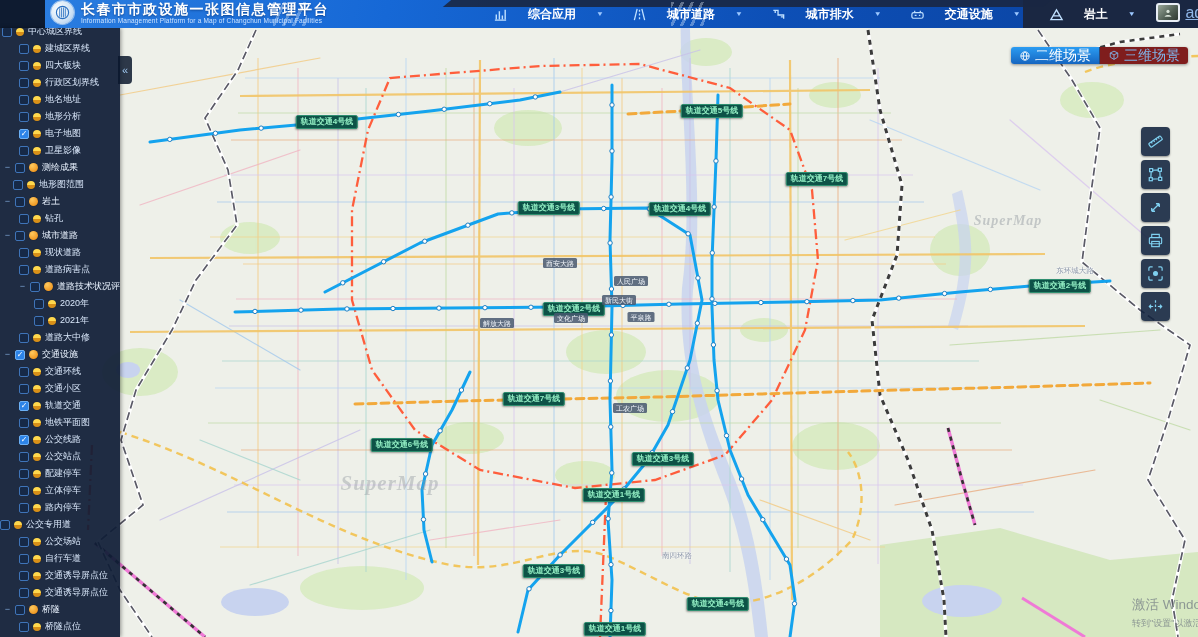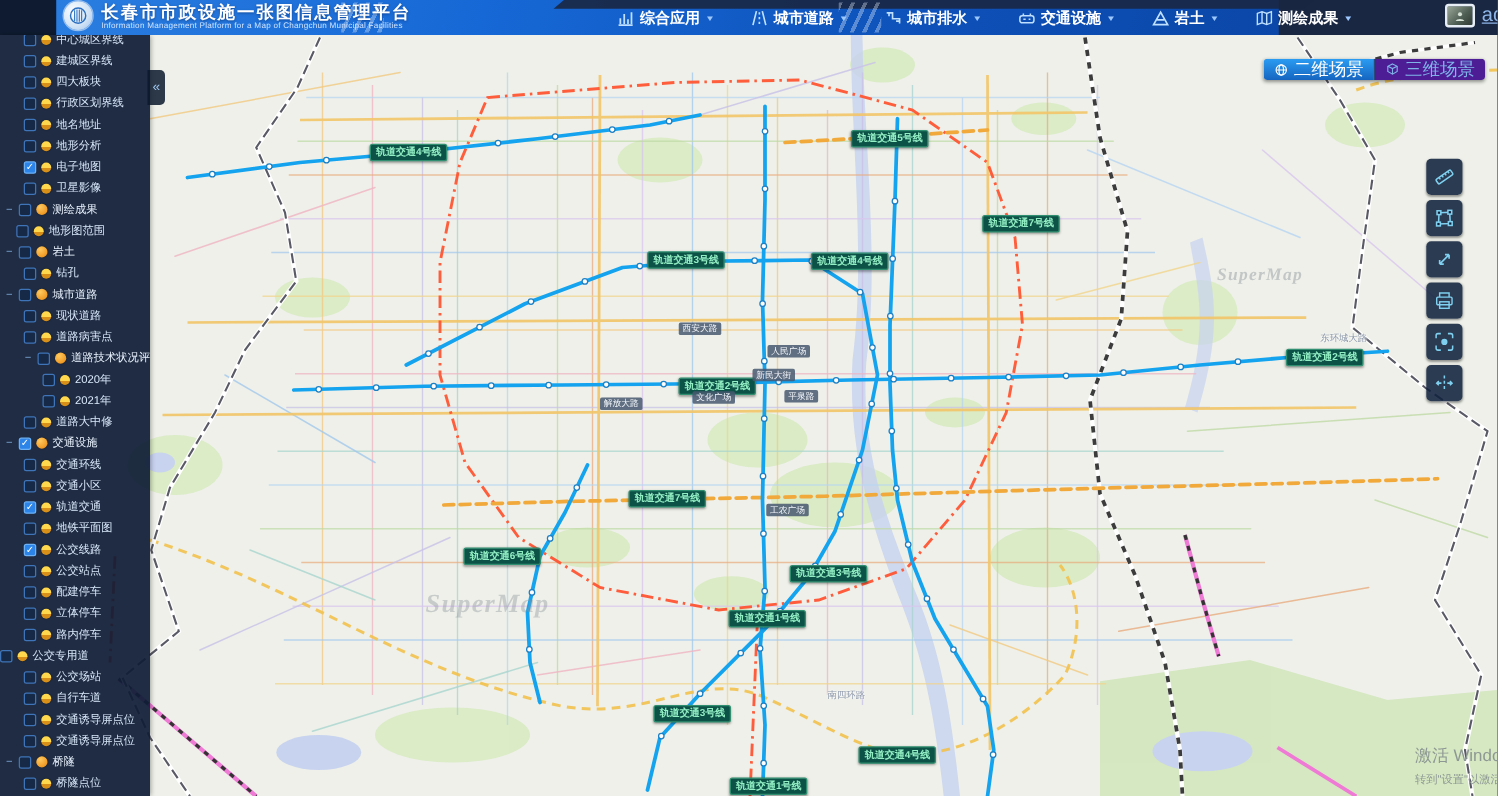--- a/index.html
+++ b/index.html
@@ -18,21 +18,21 @@
     background:repeating-linear-gradient(115deg,#eaf4ff 0 3px,transparent 3px 9px); }
   .s1 { left:228px; } .s2 { left:626px; }
   .header-left { position:absolute; left:6px; top:1px; display:flex; align-items:center; gap:7px; }
   .logo { width:23px; height:23px; border-radius:50%; background:radial-gradient(circle at 35% 35%,#fdfefe,#cfe2f5 60%,#9cc0e8);
     display:flex; align-items:center; justify-content:center; box-shadow:0 0 0 1px rgba(255,255,255,.5); }
   .logo svg { width:15px; height:15px; }
   .title { color:#ffffff; font-size:14px; font-weight:bold; letter-spacing:1.5px; line-height:15px;
     text-shadow:0 1px 2px rgba(0,30,80,.5); white-space:nowrap; }
   .subtitle { color:#cfe4ff; font-size:6.5px; letter-spacing:.2px; white-space:nowrap; }
   nav { position:absolute; left:438px; top:0; height:28px; display:flex; align-items:center; gap:8px; }
-  .nav-item { display:flex; align-items:center; gap:4px; color:#ffffff; font-size:12px; font-weight:bold;
+  .nav-item { display:flex; align-items:center; gap:20px; color:#ffffff; font-size:12px; font-weight:bold;
     padding:0 10px; height:28px; cursor:pointer; white-space:nowrap; }
   .nav-item svg { width:15px; height:15px; color:#bfe0ff; }
   .nav-caret { color:#9cc8ff; font-size:8px; transform:scaleY(.8); }
   .header-right { position:absolute; right:14px; top:3px; display:flex; align-items:center; gap:5px; }
   .avatar { width:24px; height:19px; border-radius:3px; border:2px solid #e8eef5;
     background:linear-gradient(135deg,#9aa89a,#4e5d52 60%,#2f3a33); display:flex; align-items:center; justify-content:center; }
   .avatar svg { width:10px; height:10px; color:#d7e2d7; }
   .admin-name { color:#8fb6e8; font-size:16px;text-decoration:underline; }
 
   
@@ -74,21 +74,21 @@
     background:rgba(10,23,45,.85); border-radius:0 4px 4px 0; color:#9fc8f0; font-size:11px;
     display:flex; align-items:center; justify-content:center; cursor:pointer; }
 
   
   #scene-toggle { position:absolute; right:10px; top:47px; display:flex; z-index:25;
     border-radius:3px; overflow:hidden; box-shadow:0 1px 3px rgba(0,0,0,.4); }
   .scene-btn { display:flex; align-items:center; gap:4px; height:17px; padding:0 8px;
     font-size:14px; cursor:pointer; white-space:nowrap; }
   .scene-btn svg { width:12px; height:12px; }
   .scene-btn.active { background:linear-gradient(180deg,#2b9cf2,#1565c0); color:#fff; }
-  .scene-btn.inactive { background:#4c1d95; color:#7fb3e8; border-left:1px solid #2a4a7a; }
+  .scene-btn.inactive { background:#7f1d1d; color:#7fb3e8; border-left:1px solid #2a4a7a; }
 
   
   #side-toolbar { position:absolute; left:1141px; top:127px; display:flex; flex-direction:column; gap:4px; z-index:25; }
   .tool-btn { width:29px; height:29px; border-radius:4px; background:rgba(16,33,60,.88);
     display:flex; align-items:center; justify-content:center; cursor:pointer;
     box-shadow:0 1px 2px rgba(0,0,0,.4); color:#7fd0f0; }
   .tool-btn svg { width:17px; height:17px; }
 </style>
 </head>
 <body>
@@ -410,21 +410,21 @@
             <circle cx="8" cy="5.5" r="2.6" fill="currentColor"></circle>
             <path d="M2.5 14 C 3.5 10.5 12.5 10.5 13.5 14 Z" fill="currentColor"></path>
           </svg>
       </div>
       <span class="admin-name">admin</span>
     </div>
   </header>
 
   <aside id="sidebar">
     <div id="tree">
-        <div class="tree-row" style="padding-left: 19px;">
+        <div class="tree-row" style="padding-left: 2px;">
           <span class="cb"></span>
           <span class="layer-ico"></span>
           <span class="tree-label">中心城区界线</span>
         </div>
         <div class="tree-row" style="padding-left: 19px;">
           <span class="cb"></span>
           <span class="layer-ico"></span>
           <span class="tree-label">建城区界线</span>
         </div>
         <div class="tree-row" style="padding-left: 19px;">

